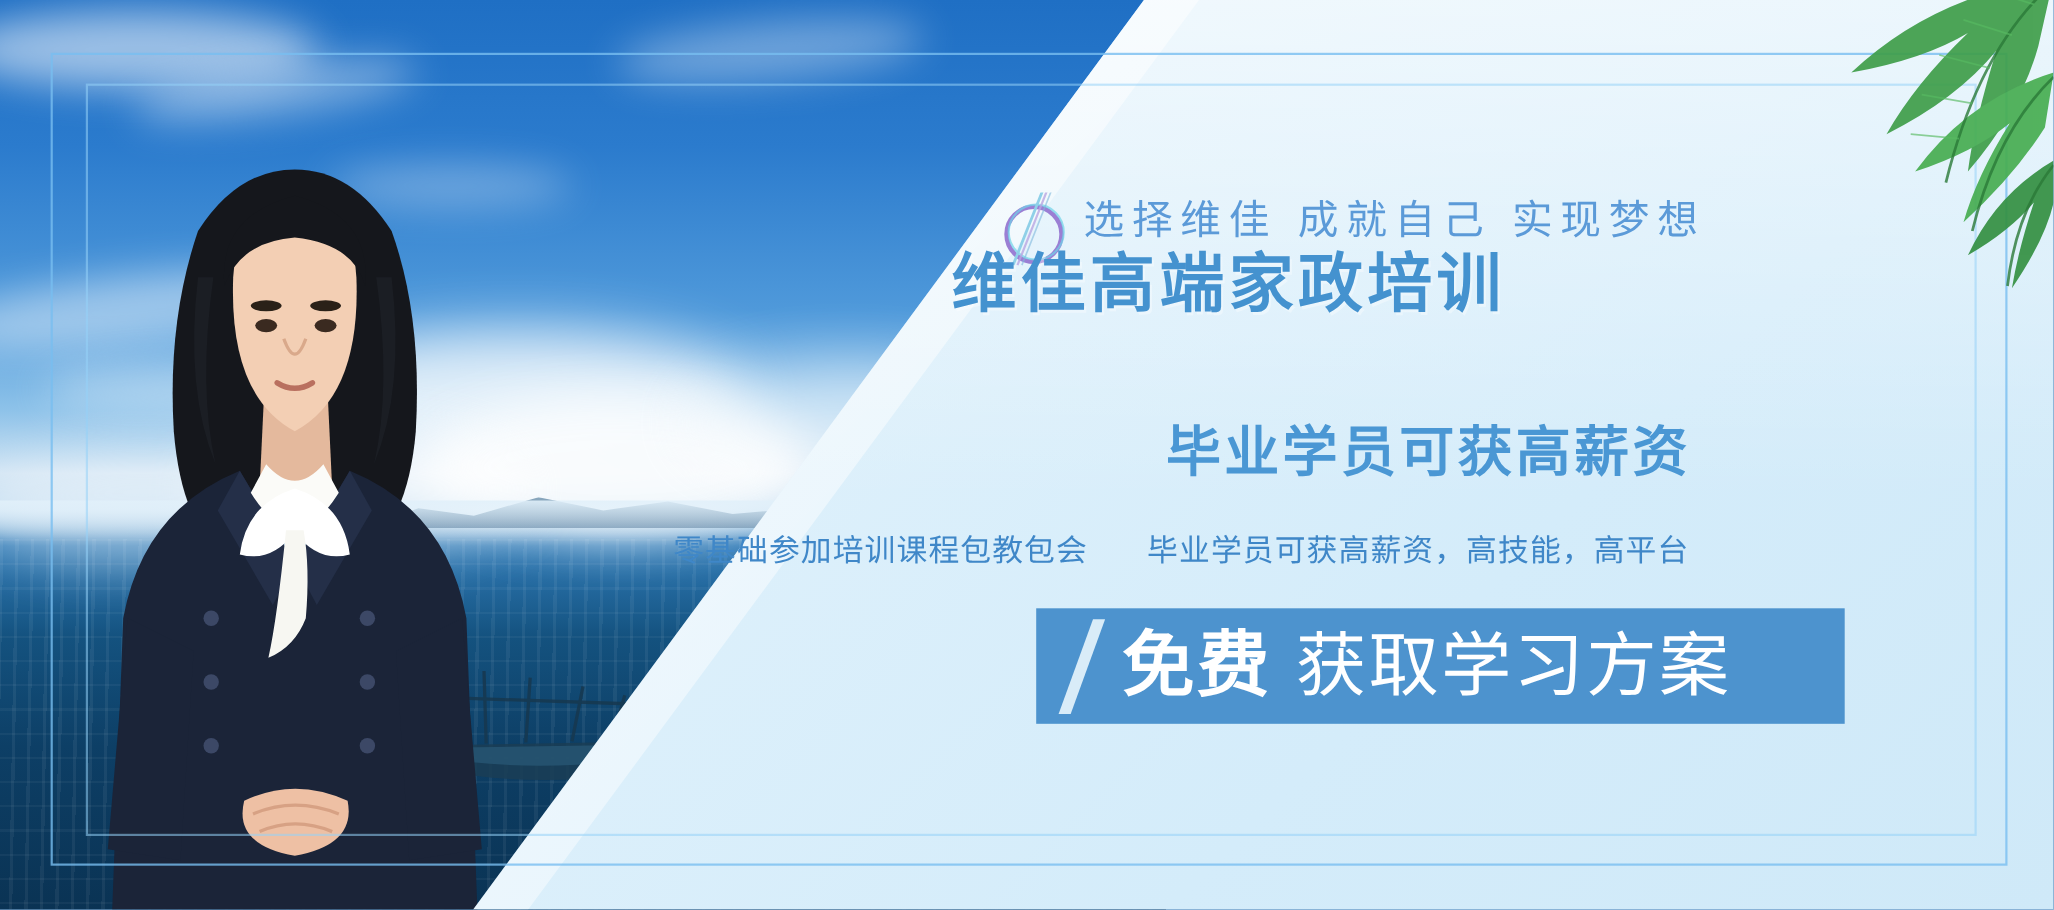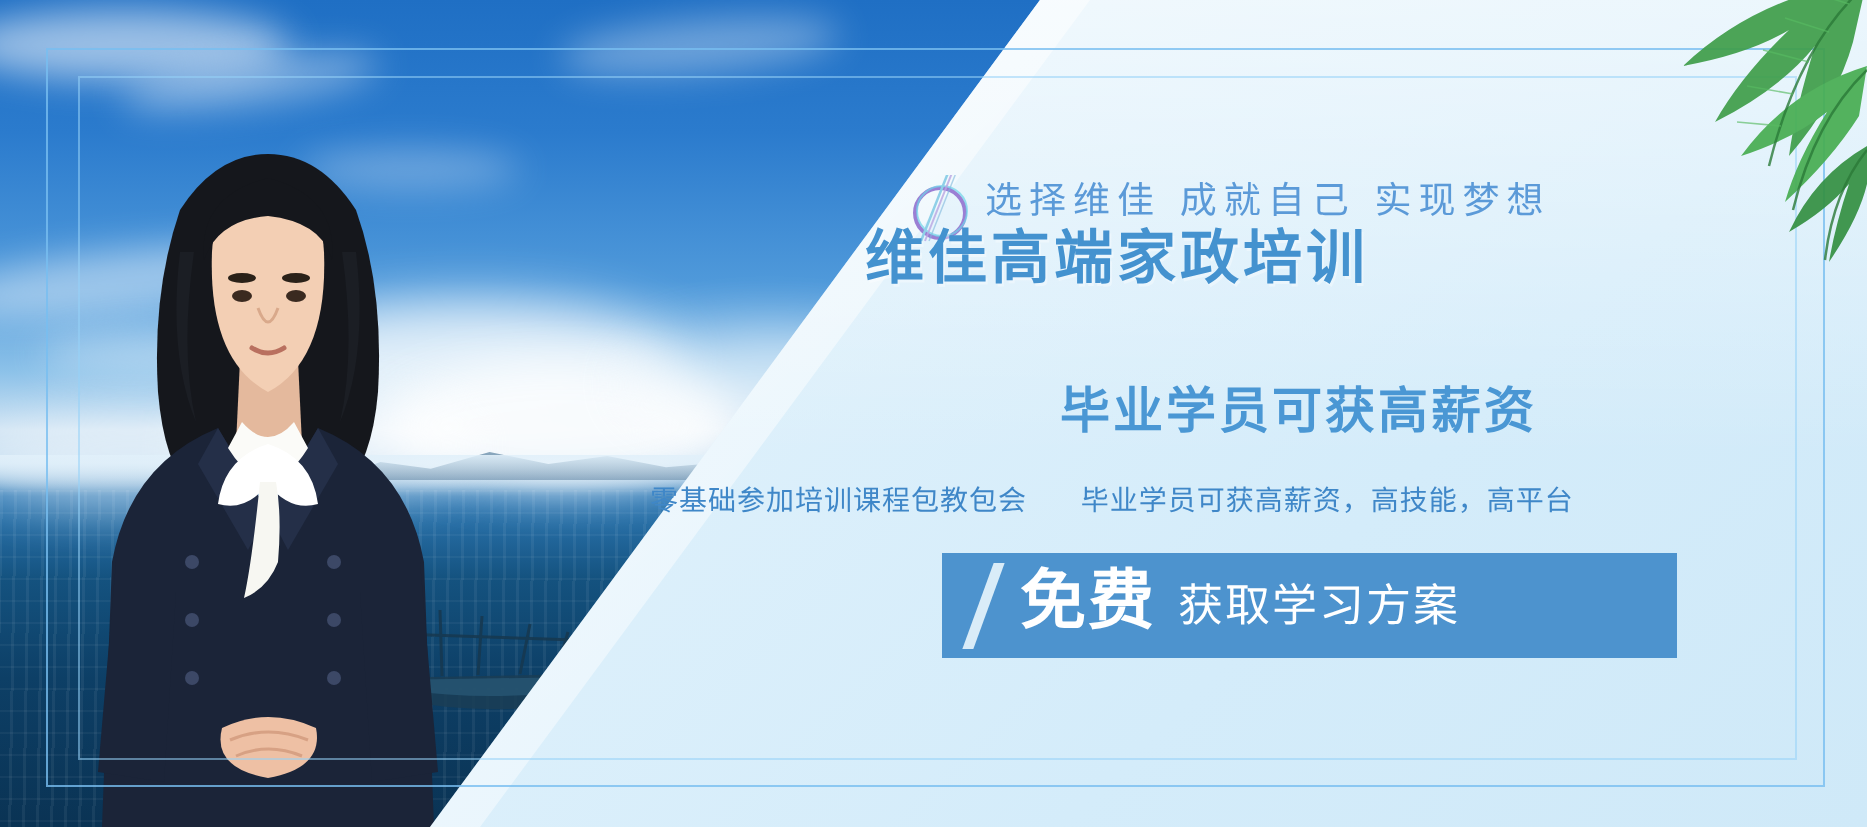--- a/index.html
+++ b/index.html
@@ -115,21 +115,21 @@
   }
 
   .subheadline{
     position:absolute; left:1060px; top:370px;
     font-size:50px; font-weight:bold; letter-spacing:3px;
     color:#4a97d4; white-space:nowrap;
     font-family:"DejaVu Sans","Liberation Sans",sans-serif;
   }
 
   .description{
-    position:absolute; left:650px; top:478px;
+    position:absolute; left:612px; top:478px;
     font-size:28px; letter-spacing:1px; color:#3f87c8; white-space:nowrap;
     font-family:"DejaVu Sans","Liberation Sans",sans-serif;
   }
   .description .gap{display:inline-block;width:34px;}
 
   .cta{
     position:absolute; left:942px; top:553px;
     width:735px; height:105px;
     background:#4d93ce;
     display:flex; align-items:center;
@@ -138,25 +138,25 @@
     width:46px; height:86px; margin-left:22px; margin-right:10px;
     position:relative; flex:0 0 auto;
   }
   .cta-slash:before{
     content:""; position:absolute; left:14px; top:0;
     width:11px; height:86px; background:#d9ecf8;
     transform:skewX(-20deg);
   }
   .cta-free{
     font-size:66px; font-weight:bold; color:#ffffff; letter-spacing:2px;
-    font-family:Liberation Mono, monospace;
+    font-family:Liberation Serif, serif;
     line-height:1; margin-right:22px;
   }
   .cta-rest{
-    font-size:45px; color:#ffffff; letter-spacing:2px;
+    font-size:64px; color:#ffffff; letter-spacing:2px;
     font-family:"DejaVu Sans","Liberation Sans",sans-serif;
     line-height:1;
   }
 
   
   .woman{position:absolute;left:72px;top:92px;width:390px;height:735px;}
 </style>
 </head>
 <body>
 

